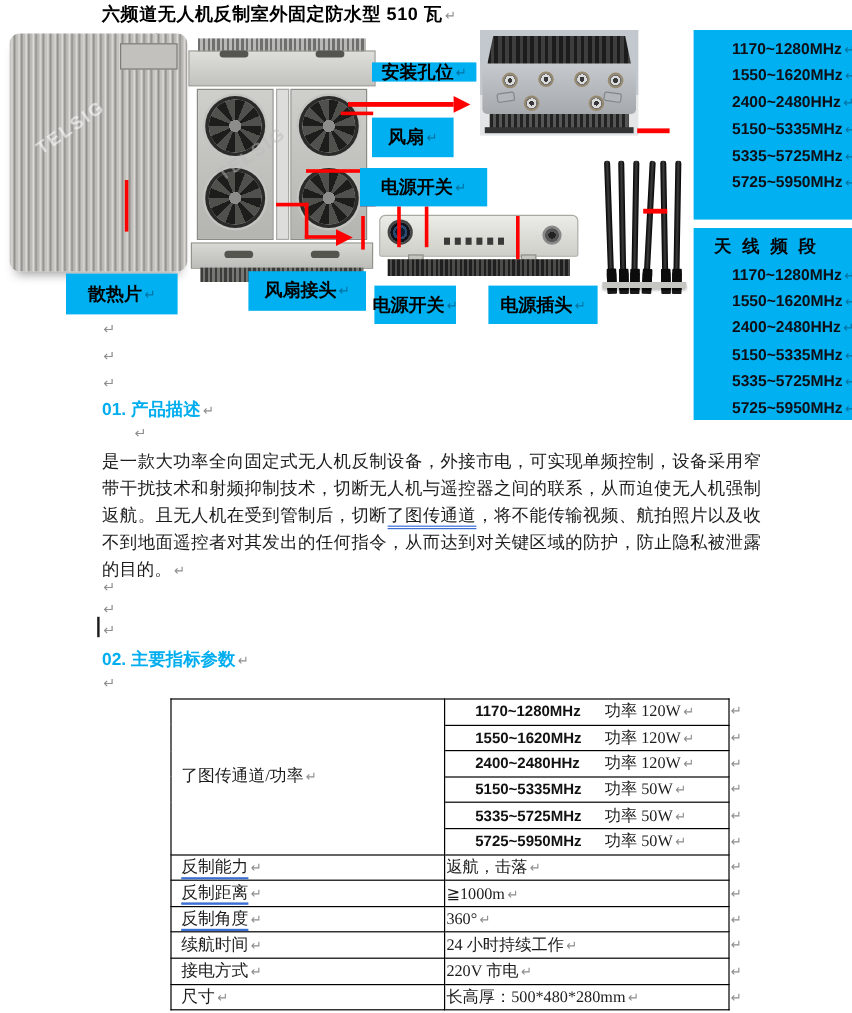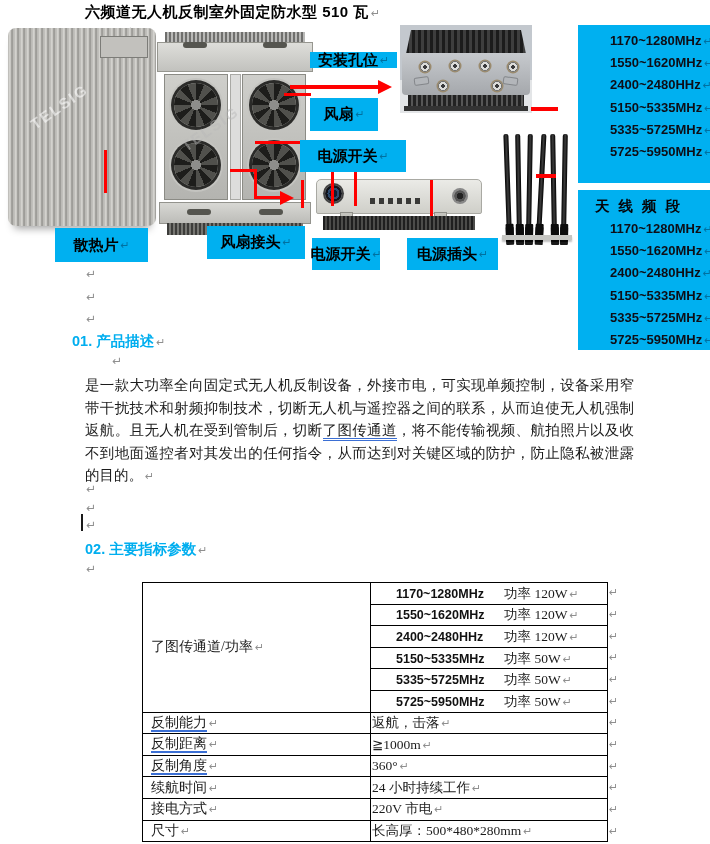--- a/index.html
+++ b/index.html
@@ -206,21 +206,21 @@
   <div class="panel-line"><span>2400~2480HHz</span><span class="pil pil-on-cyan">↵</span></div>
   <div class="panel-line"><span>5150~5335MHz</span><span class="pil pil-on-cyan">↵</span></div>
   <div class="panel-line"><span>5335~5725MHz</span><span class="pil pil-on-cyan">↵</span></div>
   <div class="panel-line"><span>5725~5950MHz</span><span class="pil pil-on-cyan">↵</span></div>
 </div>
 
 <span class="pil-free" style="left:86px;top:267px;">↵</span>
 <span class="pil-free" style="left:86px;top:290px;">↵</span>
 <span class="pil-free" style="left:86px;top:312px;">↵</span>
 
-<div class="abs sec-heading" style="left:72px;top:332px;"><span>01. 产品描述</span><span class="pil">↵</span></div>
+<div class="abs sec-heading" style="left:85px;top:332px;"><span>01. 产品描述</span><span class="pil">↵</span></div>
 <span class="pil-free" style="left:112px;top:354px;">↵</span>
 
 <div class="abs paragraph"><span>是一款大功率全向固定式无人机反制设备，外接市电，可实现单频控制，设备采用窄带干扰技术和射频抑制技术，切断无人机与遥控器之间的联系，从而迫使无人机强制返航。且无人机在受到管制后，切断</span><span class="gram-ul">了图传通道</span><span>，将不能传输视频、航拍照片以及收不到地面遥控者对其发出的任何指令，从而达到对关键区域的防护，防止隐私被泄露的目的。</span><span class="pil">↵</span></div>
 
 <span class="pil-free" style="left:86px;top:482px;">↵</span>
 <span class="pil-free" style="left:86px;top:501px;">↵</span>
 <span class="pil-free" style="left:86px;top:518px;">↵</span>
 <div class="abs cursor"></div>
 
 <div class="abs sec-heading" style="left:85px;top:540px;"><span>02. 主要指标参数</span><span class="pil">↵</span></div>

